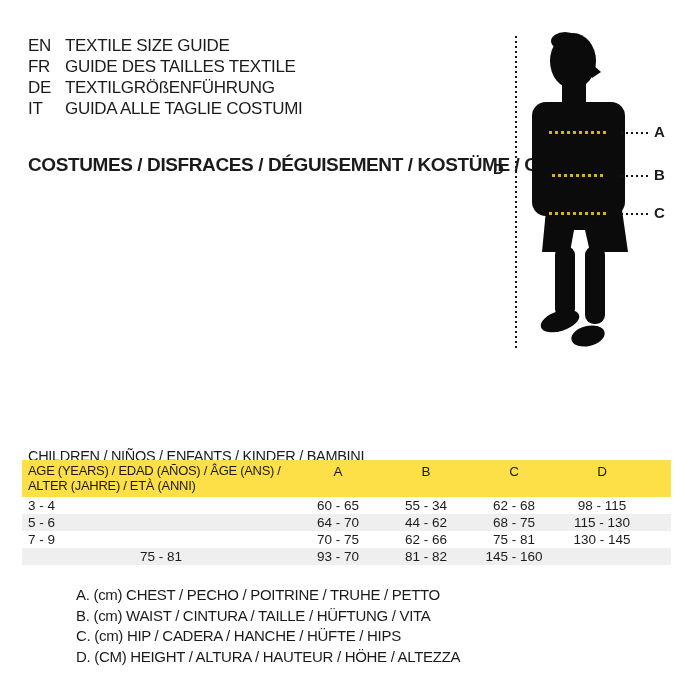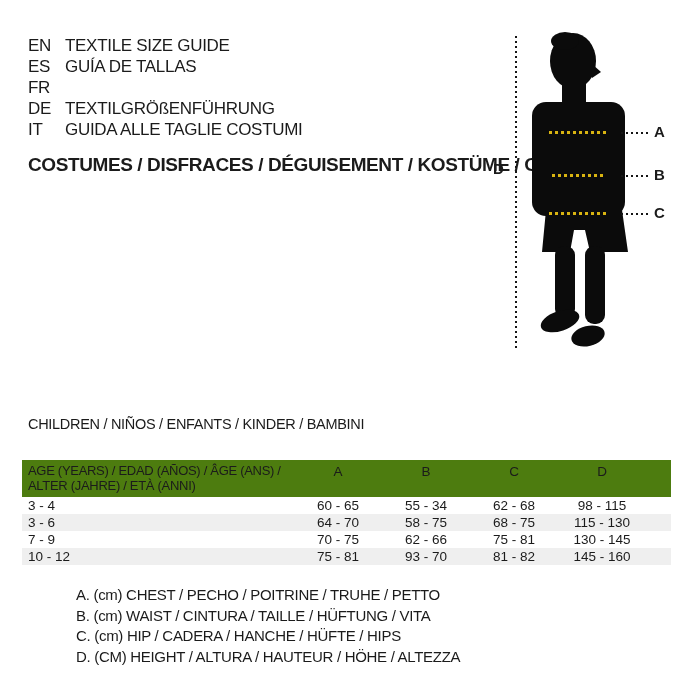--- a/index.html
+++ b/index.html
@@ -21,24 +21,24 @@
   .v-dots { position:absolute; left:25px; top:6px; width:2px; height:313px;
     background:repeating-linear-gradient(180deg,#151515 0 2px,rgba(0,0,0,0) 2px 5px); }
   .silhouette-svg { position:absolute; left:32px; top:0; width:135px; height:320px; }
   .measure-yellow { position:absolute; height:3px;
     background:repeating-linear-gradient(90deg,#d9b411 0 3px,rgba(0,0,0,0) 3px 6px); }
   .measure-black { position:absolute; height:2px;
     background:repeating-linear-gradient(90deg,#151515 0 2px,rgba(0,0,0,0) 2px 5px); }
   .measure-label { position:absolute; font-size:15px; font-weight:bold; line-height:18px; }
 
   
-  .section-title { position:absolute; left:28px; top:416px; font-size:14.5px; letter-spacing:-0.3px; }
+  .section-title { position:absolute; left:28px; top:448px; font-size:14.5px; letter-spacing:-0.3px; }
 
   .size-table { position:absolute; left:22px; top:460px; width:649px; font-size:13.5px; }
-  .t-head { background:#4d7c0f; display:grid; grid-template-columns:1fr 88px 88px 88px 88px;
+  .t-head { background:#fde047; display:grid; grid-template-columns:1fr 88px 88px 88px 88px;
     padding:3px 25px 4px 6px; min-height:37px; }
   .t-head .age-head { font-size:13px; line-height:15px; letter-spacing:-0.3px; }
   .t-head .col-head { text-align:center; line-height:15px; padding-top:1px; }
   .t-row { display:grid; grid-template-columns:1fr 88px 88px 88px 88px;
     height:17px; line-height:17px; padding:0 25px 12px 6px; }
   .t-row.alt { background:#efefef; }
   .t-row .cell { text-align:center; }
 
   
   .legend { position:absolute; left:28px; top:585px;margin-left:48px; }
@@ -48,25 +48,22 @@
 <body>
 
 <div class="page">
 
   <div class="lang-list">
     <div class="lang-row">
       <span class="lang-code">EN</span>
       <span class="lang-label">TEXTILE SIZE GUIDE</span>
     </div>
     <div class="lang-row">
-      <span class="lang-code">ES</span>
-      <span class="lang-label">GUÍA DE TALLAS</span>
-    </div>
-    <div class="lang-row">
       <span class="lang-code">FR</span>
+      <span class="lang-label">GUIDE DES TAILLES TEXTILE</span>
     </div>
     <div class="lang-row">
       <span class="lang-code">DE</span>
       <span class="lang-label">TEXTILGRÖßENFÜHRUNG</span>
     </div>
     <div class="lang-row">
       <span class="lang-code">IT</span>
       <span class="lang-label">GUIDA ALLE TAGLIE COSTUMI</span>
     </div>
   </div>
@@ -120,35 +117,34 @@
     </div>
 
     <div class="t-row">
       <div class="age">3 - 4</div>
       <div class="cell">60 - 65</div>
       <div class="cell">55 - 34</div>
       <div class="cell">62 - 68</div>
       <div class="cell">98 - 115</div>
     </div>
     <div class="t-row alt">
-      <div class="age">3 - 6</div>
+      <div class="age">5 - 6</div>
       <div class="cell">64 - 70</div>
-      <div class="cell">58 - 75</div>
+      <div class="cell">44 - 62</div>
       <div class="cell">68 - 75</div>
       <div class="cell">115 - 130</div>
     </div>
     <div class="t-row">
       <div class="age">7 - 9</div>
       <div class="cell">70 - 75</div>
       <div class="cell">62 - 66</div>
       <div class="cell">75 - 81</div>
       <div class="cell">130 - 145</div>
     </div>
     <div class="t-row alt">
-      <div class="age">10 - 12</div>
       <div class="cell">75 - 81</div>
       <div class="cell">93 - 70</div>
       <div class="cell">81 - 82</div>
       <div class="cell">145 - 160</div>
     </div>
   </div>
 
   <div class="legend">
     <div class="legend-row">A. (cm) CHEST / PECHO / POITRINE / TRUHE / PETTO</div>
     <div class="legend-row">B. (cm) WAIST / CINTURA / TAILLE / HÜFTUNG / VITA</div>

